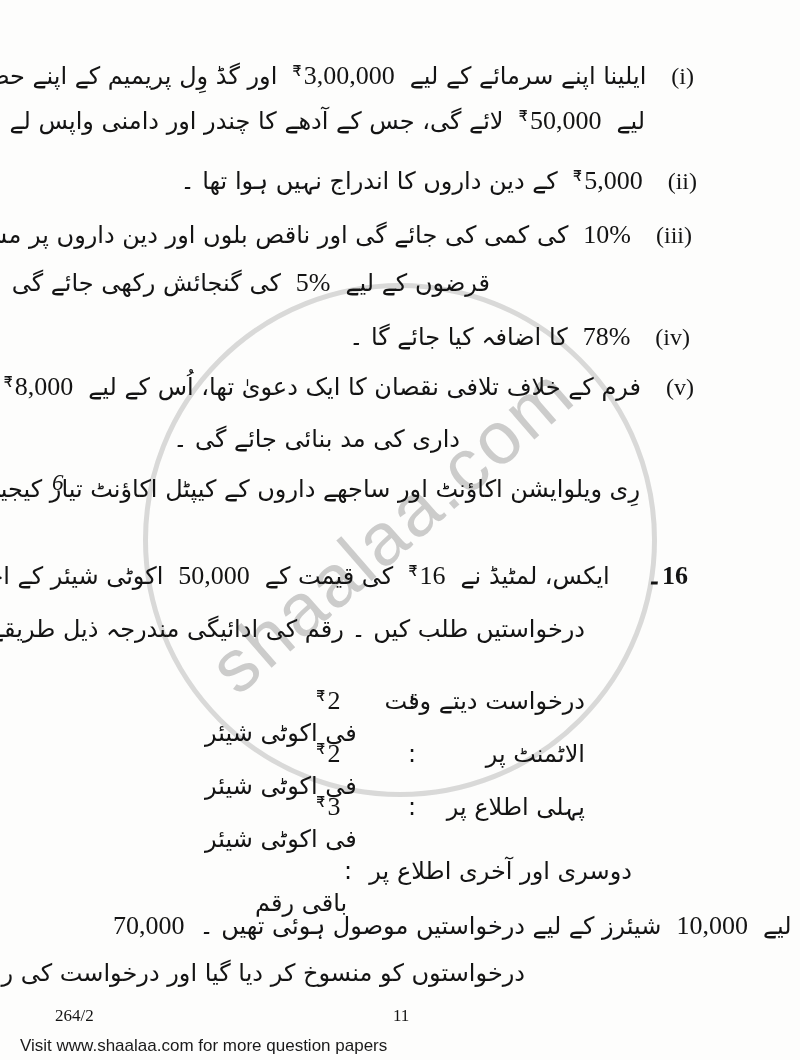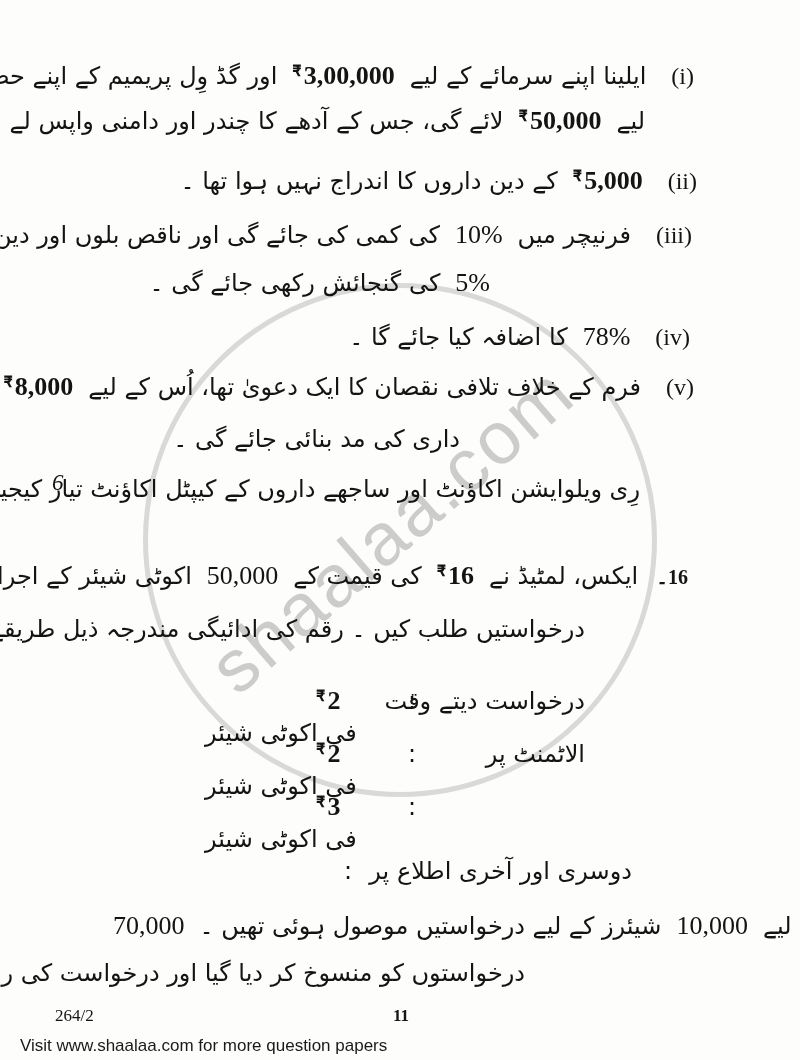--- a/index.html
+++ b/index.html
@@ -21,35 +21,35 @@
   }
   
   .line{
     position:absolute;display:flex;direction:rtl;align-items:baseline;
     column-gap:15px;height:42px;white-space:nowrap;
   }
   .line.ltr{direction:ltr;}
   .ur{font-size:24px;line-height:42px;}
   .num{font-family:"Liberation Serif",serif;font-size:26px;direction:ltr;unicode-bidi:isolate;}
   .marker{font-family:"Liberation Serif",serif;font-size:24px;margin-left:10px;}
-  .amount{direction:ltr;unicode-bidi:isolate;white-space:nowrap;font-weight:bold;}
+  .amount{direction:ltr;unicode-bidi:isolate;white-space:nowrap;}
   .rs{font-family:"Liberation Serif",serif;font-size:16px;position:relative;top:-8px;margin-right:2px;}
-  .q16num{font-family:"Liberation Serif",serif;font-weight:bold;font-size:20px;margin-left:3px;}
+  .q16num{font-family:"Liberation Serif",serif;font-weight:bold;font-size:26px;margin-left:22px;}
   .marks{position:absolute;left:52px;top:470px;font-family:"Liberation Serif",serif;
          font-style:italic;font-size:23px;}
   
   .sched-row{position:absolute;left:0;top:0;width:100%;height:42px;}
   .sched-row > span{position:absolute;line-height:42px;}
   .sched-label{direction:rtl;font-size:24px;}
   .sched-colon{font-size:24px;}
   .sched-amt{font-family:"Liberation Serif",serif;font-size:26px;}
   .sched-unit{direction:rtl;font-size:24px;margin-top:32px;}
   
   .f-code{position:absolute;left:55px;top:1006px;font-family:"Liberation Serif",serif;font-size:17px;}
-  .f-page{position:absolute;left:393px;top:1006px;font-family:"Liberation Serif",serif;font-size:17px;font-weight:bold;}
+  .f-page{position:absolute;left:393px;top:1006px;font-family:"Liberation Serif",serif;font-size:17px;}
   .f-pto{position:absolute;right:55px;top:1072px;font-family:"Liberation Sans",sans-serif;
          font-size:16px;letter-spacing:2px;margin-left:25px;}
   .f-promo{position:absolute;left:20px;top:1036px;font-family:"Liberation Sans",sans-serif;
            font-size:17px;color:#1a1a1a;}
 </style>
 </head>
 <body>
 
 <div class="page">
 
@@ -70,26 +70,26 @@
   </div>
 
   <div class="line" style="top:160px;right:103px">
     <span class="marker">(ii)</span>
     <span class="amount"><span class="rs">₹</span><span class="num">5,000</span></span>
     <span class="ur">کے دین داروں کا اندراج نہیں ہوا تھا ۔</span>
   </div>
 
   <div class="line" style="top:214px;right:108px">
     <span class="marker">(iii)</span>
-    <span class="ur">فرنیچر میں</span>
     <span class="num">10%</span>
     <span class="ur">کی کمی کی جائے گی اور ناقص بلوں اور دین داروں پر مشکوک اور ڈوبے</span>
   </div>
 
   <div class="line" style="top:262px;right:310px">
+    <span class="ur">قرضوں کے لیے</span>
     <span class="num">5%</span>
     <span class="ur">کی گنجائش رکھی جائے گی ۔</span>
   </div>
 
   <div class="line" style="top:316px;right:110px">
     <span class="marker">(iv)</span>
     <span class="num">78%</span>
     <span class="ur">کا اضافہ کیا جائے گا ۔</span>
   </div>
 
@@ -131,28 +131,30 @@
   </div>
 
   <div class="sched-row" style="top:733px">
     <span class="sched-label" style="right:215px">الاٹمنٹ پر</span>
     <span class="sched-colon" style="left:408px">:</span>
     <span class="sched-amt amount" style="left:316px"><span class="rs">₹</span><span>2</span></span>
     <span class="sched-unit" style="left:205px">فی اکوٹی شیئر</span>
   </div>
 
   <div class="sched-row" style="top:786px">
+    <span class="sched-label" style="right:215px">پہلی اطلاع پر</span>
     <span class="sched-colon" style="left:408px">:</span>
     <span class="sched-amt amount" style="left:316px"><span class="rs">₹</span><span>3</span></span>
     <span class="sched-unit" style="left:205px">فی اکوٹی شیئر</span>
   </div>
 
   <div class="sched-row" style="top:850px">
     <span class="sched-label" style="right:168px">دوسری اور آخری اطلاع پر</span>
     <span class="sched-colon" style="left:344px">:</span>
+    <span class="sched-unit" style="left:255px">باقی رقم</span>
   </div>
 
   <div class="line ltr" style="top:905px;left:113px">
     <span class="num">70,000</span>
     <span class="ur">شیئرز کے لیے درخواستیں موصول ہوئی تھیں ۔</span>
     <span class="num">10,000</span>
     <span class="ur">شیئرز کے لیے</span>
   </div>
 
   <div class="line" style="top:952px;right:275px">

